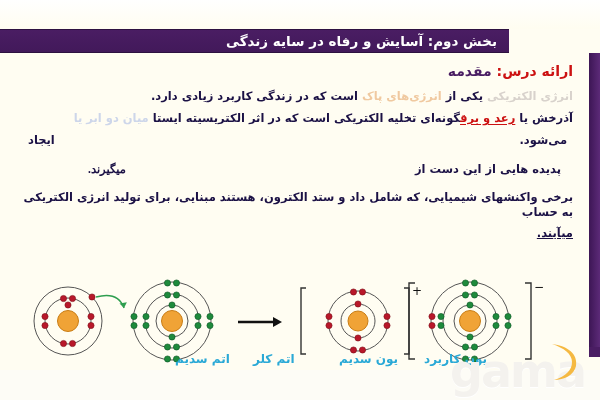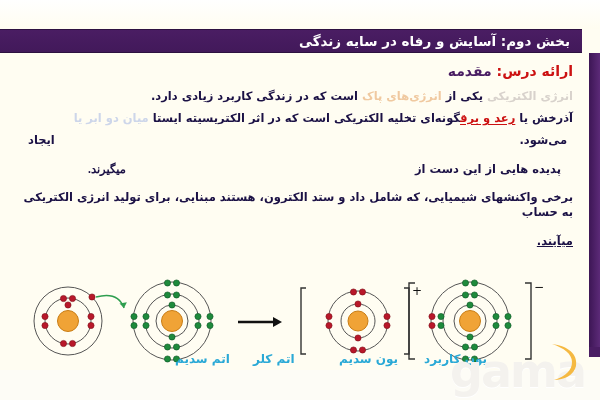--- a/index.html
+++ b/index.html
@@ -15,21 +15,21 @@
     position:absolute; inset:0;
     background:#fffdf2;
   }
   
   .top-strip {
     position:absolute; left:0; top:0; width:600px; height:29px;
     background:linear-gradient(#ffffff,#fffdf0);
   }
   
   .title-band {
-    position:absolute; left:0; top:29px; width:582px; height:24px;
+    position:absolute; left:0; top:29px; width:509px; height:24px;
     background:linear-gradient(#4a1d63,#42195a);
     border-top:1px solid #2d1140;
     border-bottom:1px solid #2d1140;
     display:flex; align-items:center; justify-content:flex-start;
     padding-right:12px;
   }
   .title-band .band-text {
     color:#ffffff; font-size:13.5px; font-weight:bold;
     letter-spacing:.2px; white-space:nowrap;
   }
@@ -72,21 +72,21 @@
            font-size:11.5px; font-weight:bold; color:#1b1145; }
   .p3-ijad { position:absolute; left:18px; top:22px; white-space:nowrap;
            font-size:11.5px; font-weight:bold; color:#1b1145; }
   .p4wrap { position:relative; height:20px; margin-bottom:8px; }
   .p4-r { position:absolute; right:12px; top:0; white-space:nowrap;
            font-size:11.5px; font-weight:bold; color:#1b1145; }
   .p4-l { position:absolute; left:78px; top:0; white-space:nowrap;
            font-size:11.5px; font-weight:bold; color:#1b1145;font-family:Liberation Serif, serif; }
   .p5 { text-align:right; color:#1b1145; font-size:11.5px;
         font-weight:bold; line-height:15px; }
-  .p5 .l2 { display:block; margin-top:14px;text-decoration:underline; }
+  .p5 .l2 { display:block; margin-top:6px;text-decoration:underline; }
   u.ul { text-decoration:underline; text-underline-offset:2px; }
 
   
   .diagram {
     position:absolute; left:0px; top:277px; width:589px; height:92px;
     direction:ltr;
   }
   .diagram svg { display:block; }
   .dlabels {
     position:absolute; left:0; top:352px; width:589px; height:16px;

